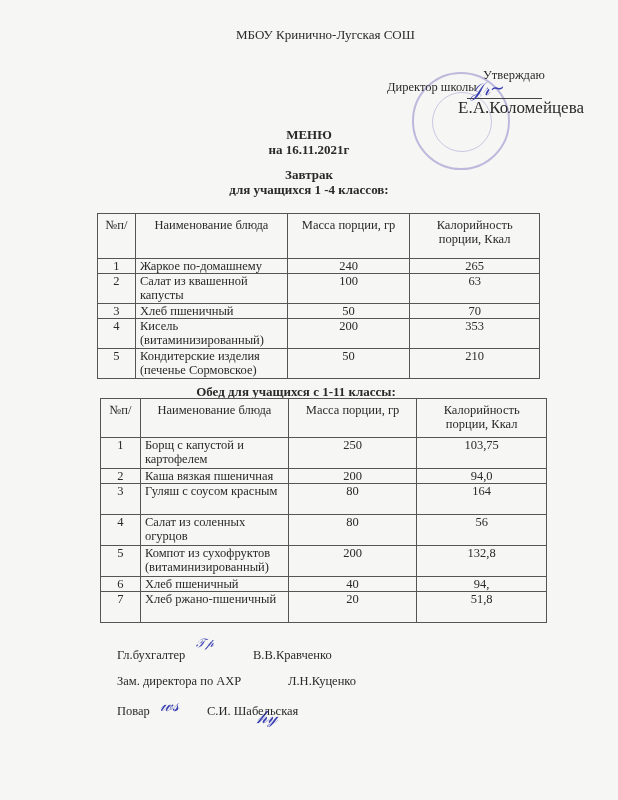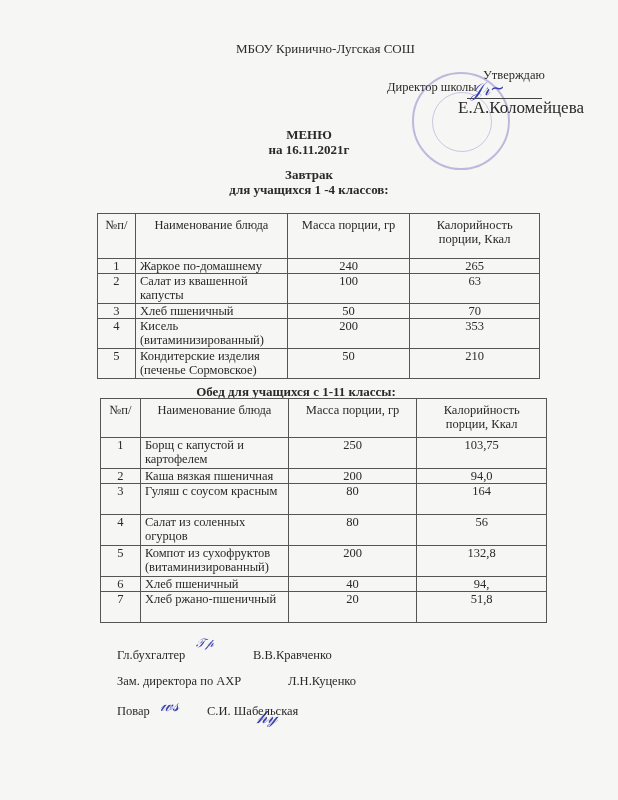--- a/index.html
+++ b/index.html
@@ -1,21 +1,21 @@
 <!DOCTYPE html>
 <html><head>
 <meta charset="utf-8">
 <style>
   html, body { margin: 0; padding: 0; }
   body {
     width: 618px; height: 800px; background: #f6f6f4; position: relative; overflow: hidden;
     font-family: "Liberation Serif", serif; color: #2a2a2a;
   }
   .abs { position: absolute; }
-  .school { left: 236px; top: 41px; font-size: 13px; }
+  .school { left: 236px; top: 27px; font-size: 13px; }
   .approve { left: 483px; top: 68px; font-size: 12.5px; }
   .director { left: 387px; top: 80px; font-size: 12.5px; }
   .director-line { left: 467px; top: 98px; width: 75px; border-bottom: 1px solid #444; }
   .director-name { left: 458px; top: 98px; font-size: 17px; }
   .stamp {
     left: 412px; top: 72px; width: 98px; height: 98px; border-radius: 50%;
     border: 2px solid rgba(120,110,190,0.45); box-sizing: border-box;
   }
   .stamp-inner {
     position: absolute; left: 18px; top: 18px; width: 58px; height: 58px; border-radius: 50%;

